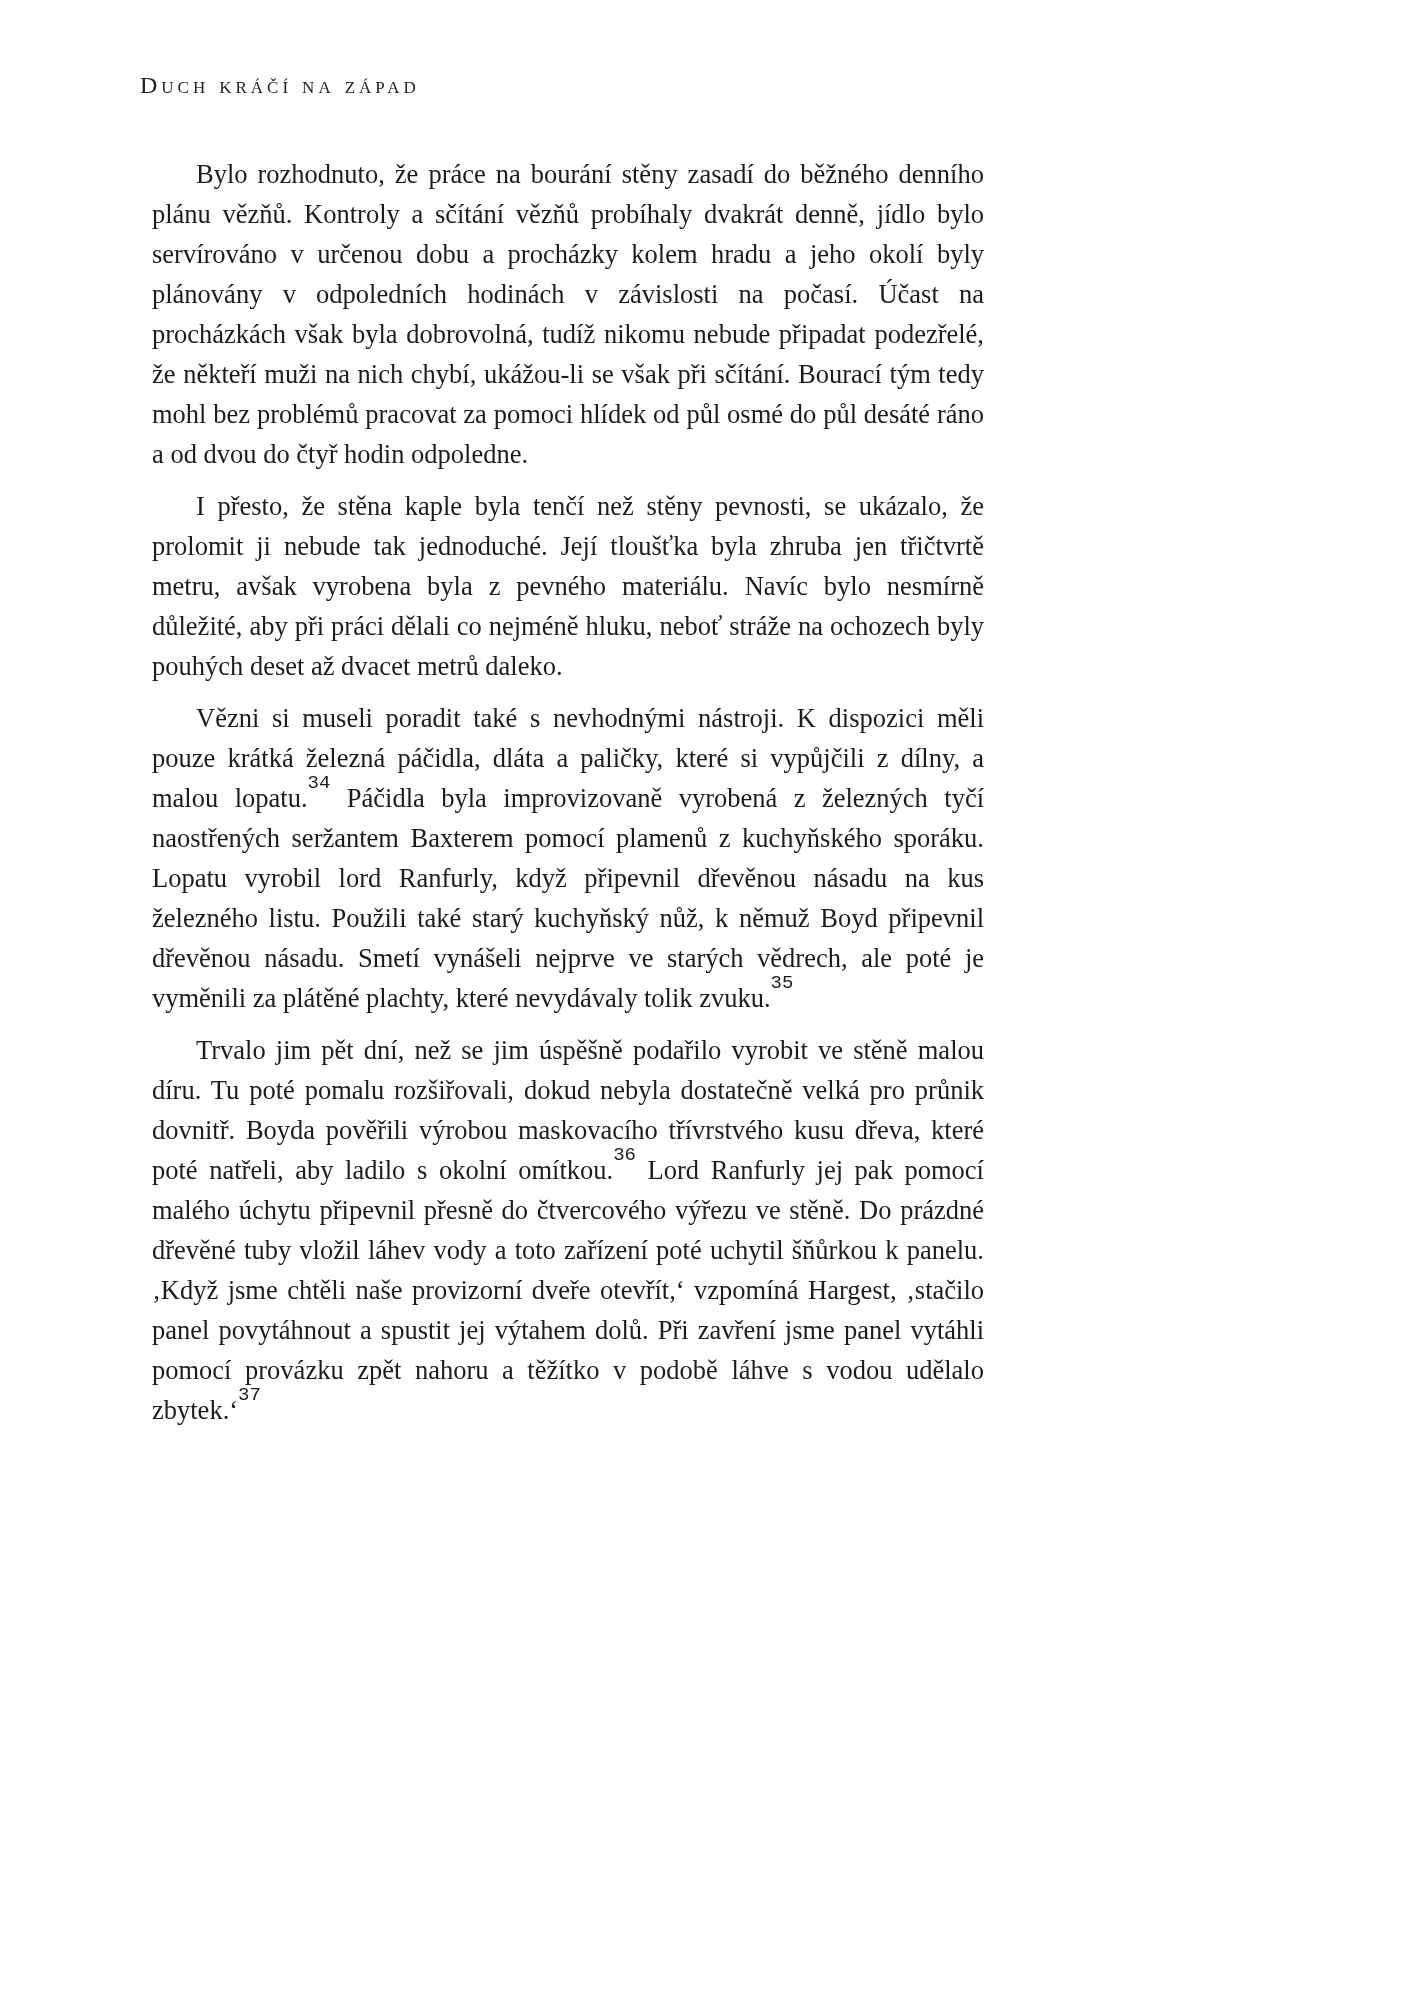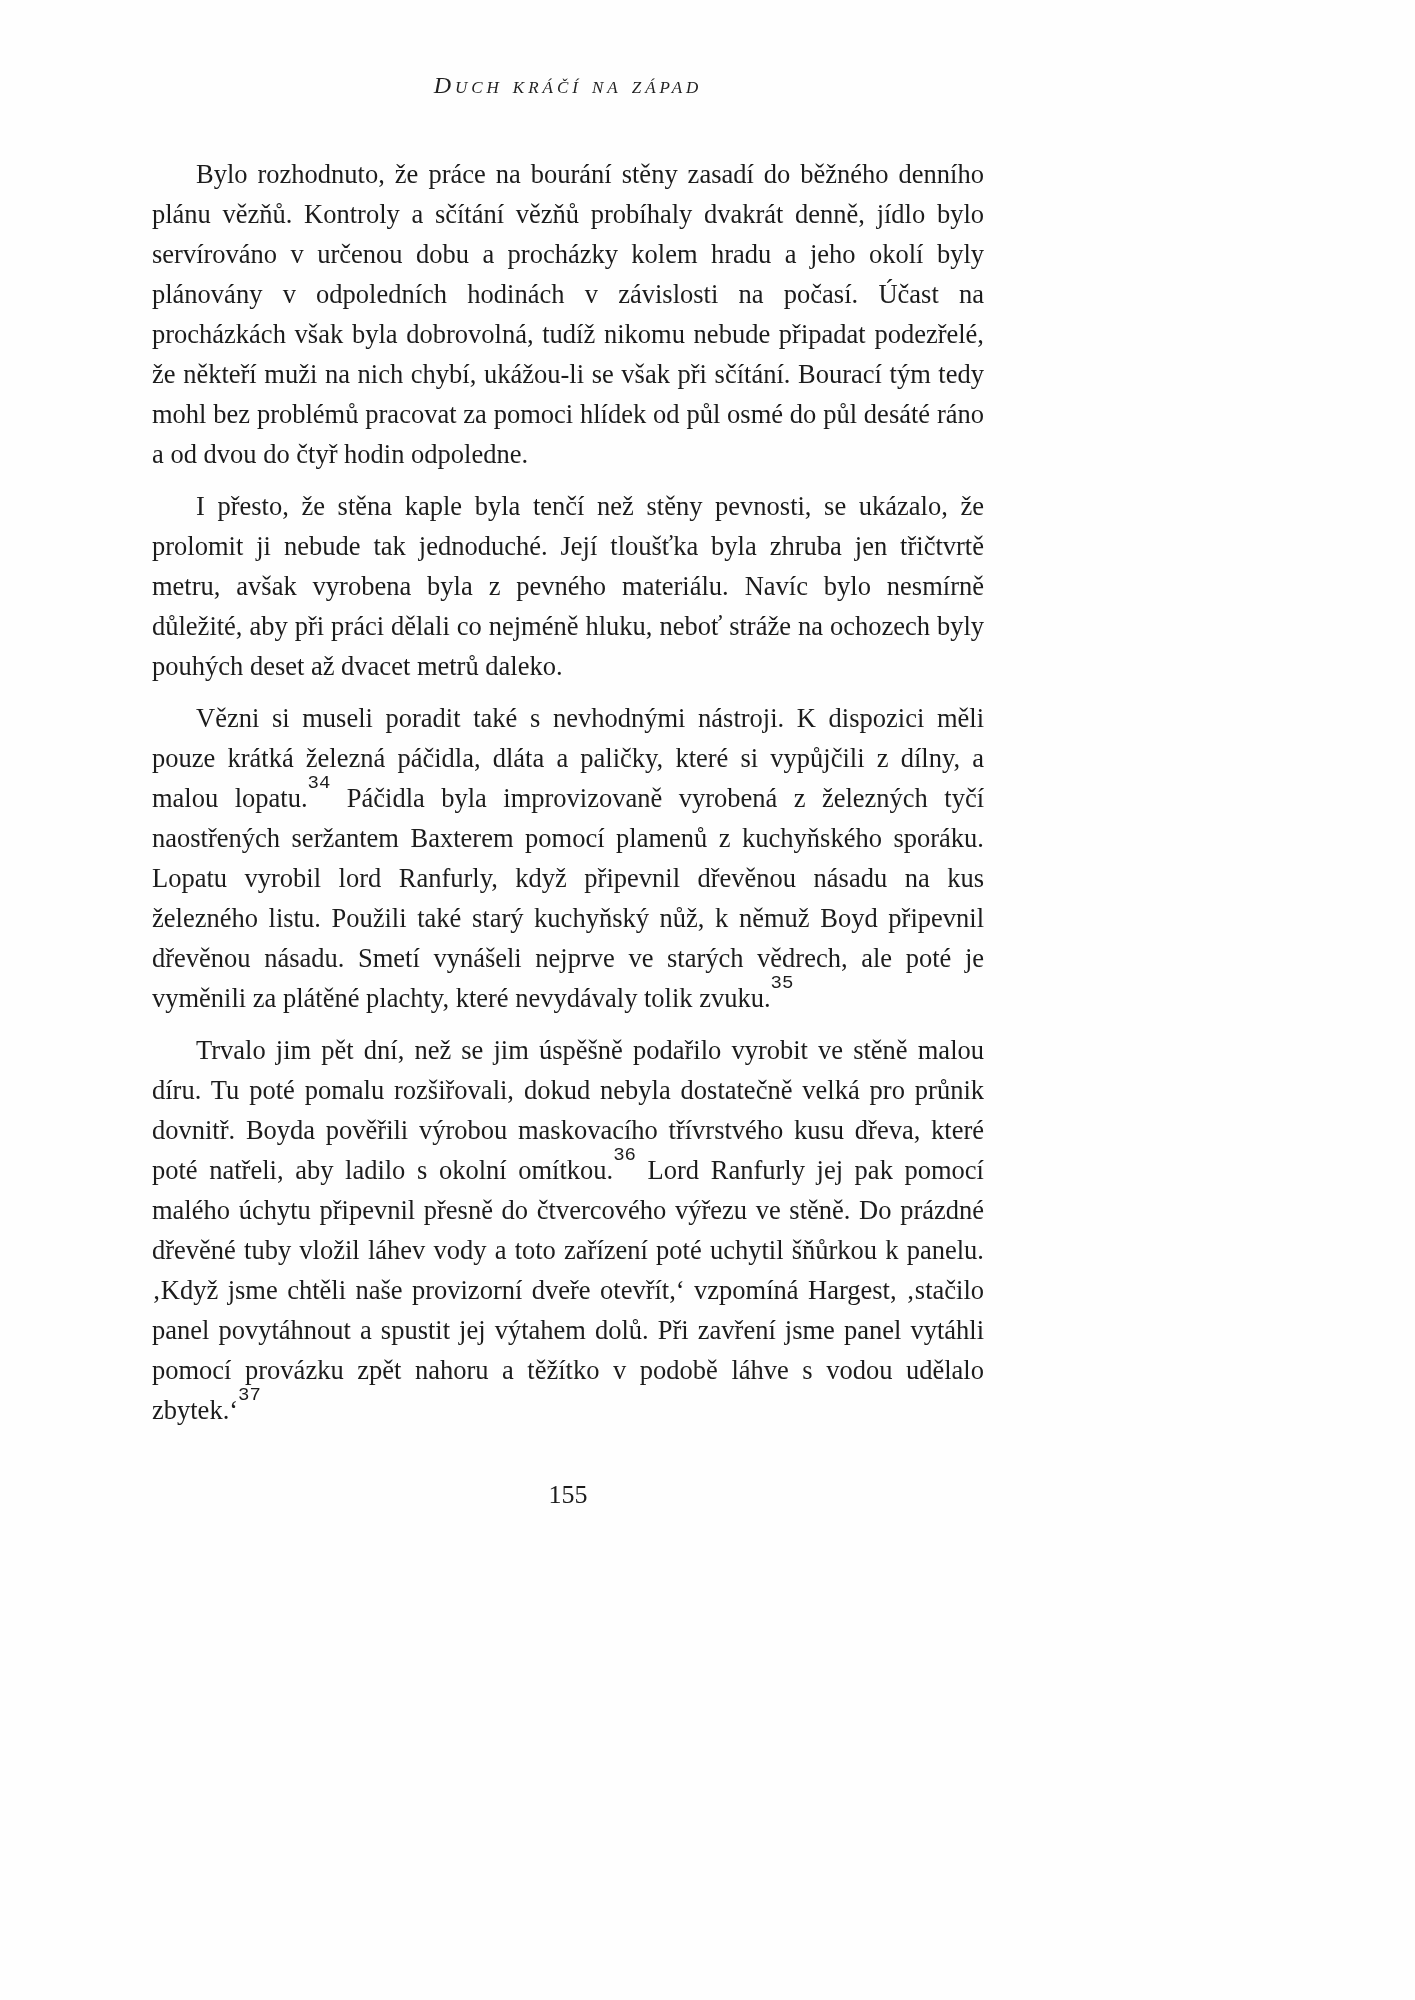--- a/index.html
+++ b/index.html
@@ -18,26 +18,25 @@
     background: #fefefe;
     font-family: "Liberation Serif", serif;
     color: #1c1c1c;
     overflow: hidden;
   }
   .running-head {
     position: absolute;
     top: 72px;
     left: 140px;
     width: 856px;
-    text-align: center;
+    text-align: left;
     font-variant: small-caps;
     letter-spacing: 4px;
     font-size: 24px;
     color: #222222;
-    font-style: italic;
   }
   .text-block {
     position: absolute;
     top: 142px;
     left: 140px;
     width: 856px;
     font-size: 26.5px;
     line-height: 40px;
     text-align: justify;
   }
@@ -76,15 +75,14 @@
     <p class="para"><span>Bylo rozhodnuto, že práce na bourání stěny zasadí do běžného denního plánu vězňů. Kontroly a sčítání vězňů probíhaly dvakrát denně, jídlo bylo servírováno v určenou dobu a procházky kolem hradu a jeho okolí byly plánovány v odpoledních hodinách v závislosti na počasí. Účast na procházkách však byla dobrovolná, tudíž nikomu nebude připadat podezřelé, že někteří muži na nich chybí, ukážou-li se však při sčítání. Bourací tým tedy mohl bez problémů pracovat za pomoci hlídek od půl osmé do půl desáté ráno a od dvou do čtyř hodin odpoledne.</span></p>
 
     <p class="para"><span>I přesto, že stěna kaple byla tenčí než stěny pevnosti, se ukázalo, že prolomit ji nebude tak jednoduché. Její tloušťka byla zhruba jen třičtvrtě metru, avšak vyrobena byla z pevného materiálu. Navíc bylo nesmírně důležité, aby při práci dělali co nejméně hluku, neboť stráže na ochozech byly pouhých deset až dvacet metrů daleko.</span></p>
 
     <p class="para"><span>Vězni si museli poradit také s nevhodnými nástroji. K dispozici měli pouze krátká železná páčidla, dláta a paličky, které si vypůjčili z dílny, a malou lopatu.</span><sup class="fn">34</sup><span> Páčidla byla improvizovaně vyrobená z železných tyčí naostřených seržantem Baxterem pomocí plamenů z kuchyňského sporáku. Lopatu vyrobil lord Ranfurly, když připevnil dřevěnou násadu na kus železného listu. Použili také starý kuchyňský nůž, k němuž Boyd připevnil dřevěnou násadu. Smetí vynášeli nejprve ve starých vědrech, ale poté je vyměnili za plátěné plachty, které nevydávaly tolik zvuku.</span><sup class="fn">35</sup></p>
 
     <p class="para"><span>Trvalo jim pět dní, než se jim úspěšně podařilo vyrobit ve stěně malou díru. Tu poté pomalu rozšiřovali, dokud nebyla dostatečně velká pro průnik dovnitř. Boyda pověřili výrobou maskovacího třívrstvého kusu dřeva, které poté natřeli, aby ladilo s okolní omítkou.</span><sup class="fn">36</sup><span> Lord Ranfurly jej pak pomocí malého úchytu připevnil přesně do čtvercového výřezu ve stěně. Do prázdné dřevěné tuby vložil láhev vody a toto zařízení poté uchytil šňůrkou k panelu. ‚Když jsme chtěli naše provizorní dveře otevřít,‘ vzpomíná Hargest, ‚stačilo panel povytáhnout a spustit jej výtahem dolů. Při zavření jsme panel vytáhli pomocí provázku zpět nahoru a těžítko v podobě láhve s vodou udělalo zbytek.‘</span><sup class="fn">37</sup></p>
 
   </div>
 
-  <div class="page-number">155</div>
 
 </div>
 
 </body></html>

